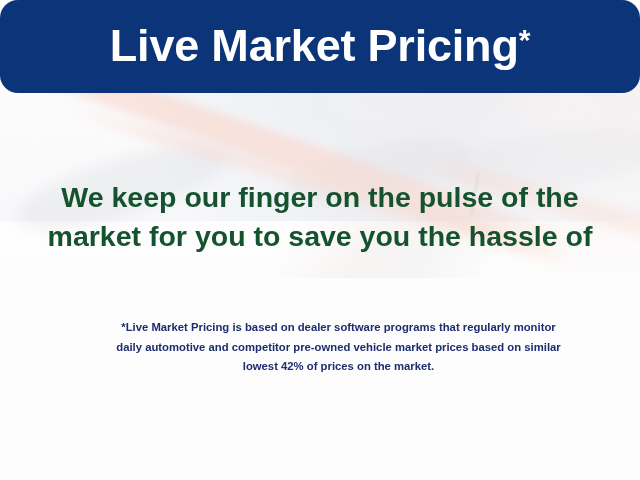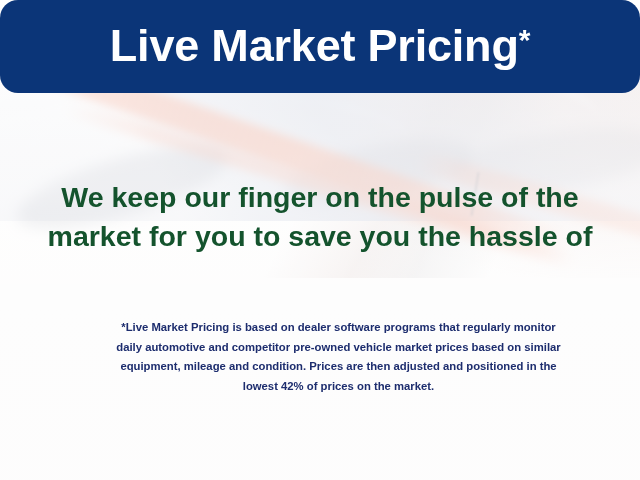--- a/index.html
+++ b/index.html
@@ -207,17 +207,16 @@
   </div>
 
   <div class="headline">
     <span class="ln">We keep our finger on the pulse of the</span>
     <span class="ln">market for you to save you the hassle of</span>
   </div>
 
   <div class="footnote">
     <span class="ln">*Live Market Pricing is based on dealer software programs that regularly monitor</span>
     <span class="ln">daily automotive and competitor pre-owned vehicle market prices based on similar</span>
-    <span class="ln">equipment, mileage and condition. Prices are then adjusted and positioned in the</span>
     <span class="ln">lowest 42% of prices on the market.</span>
   </div>
 
 </div>
 
 </body></html>

